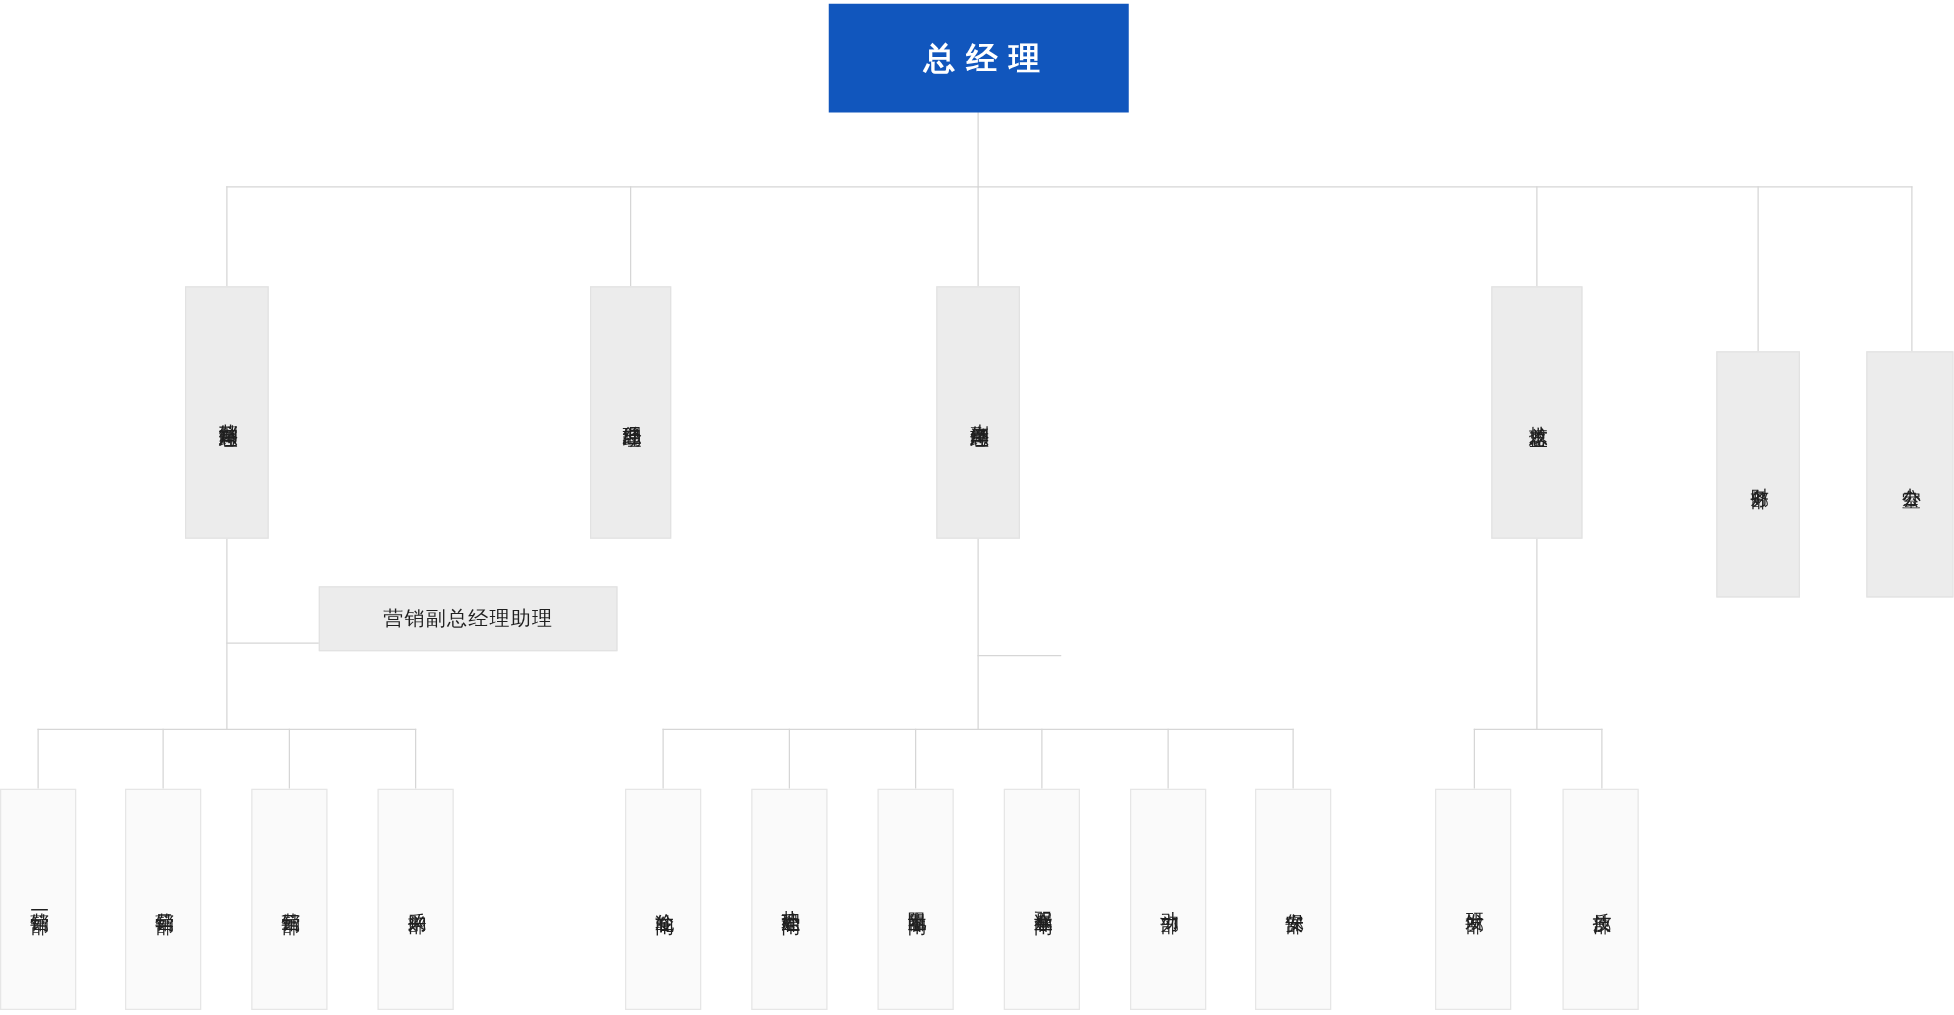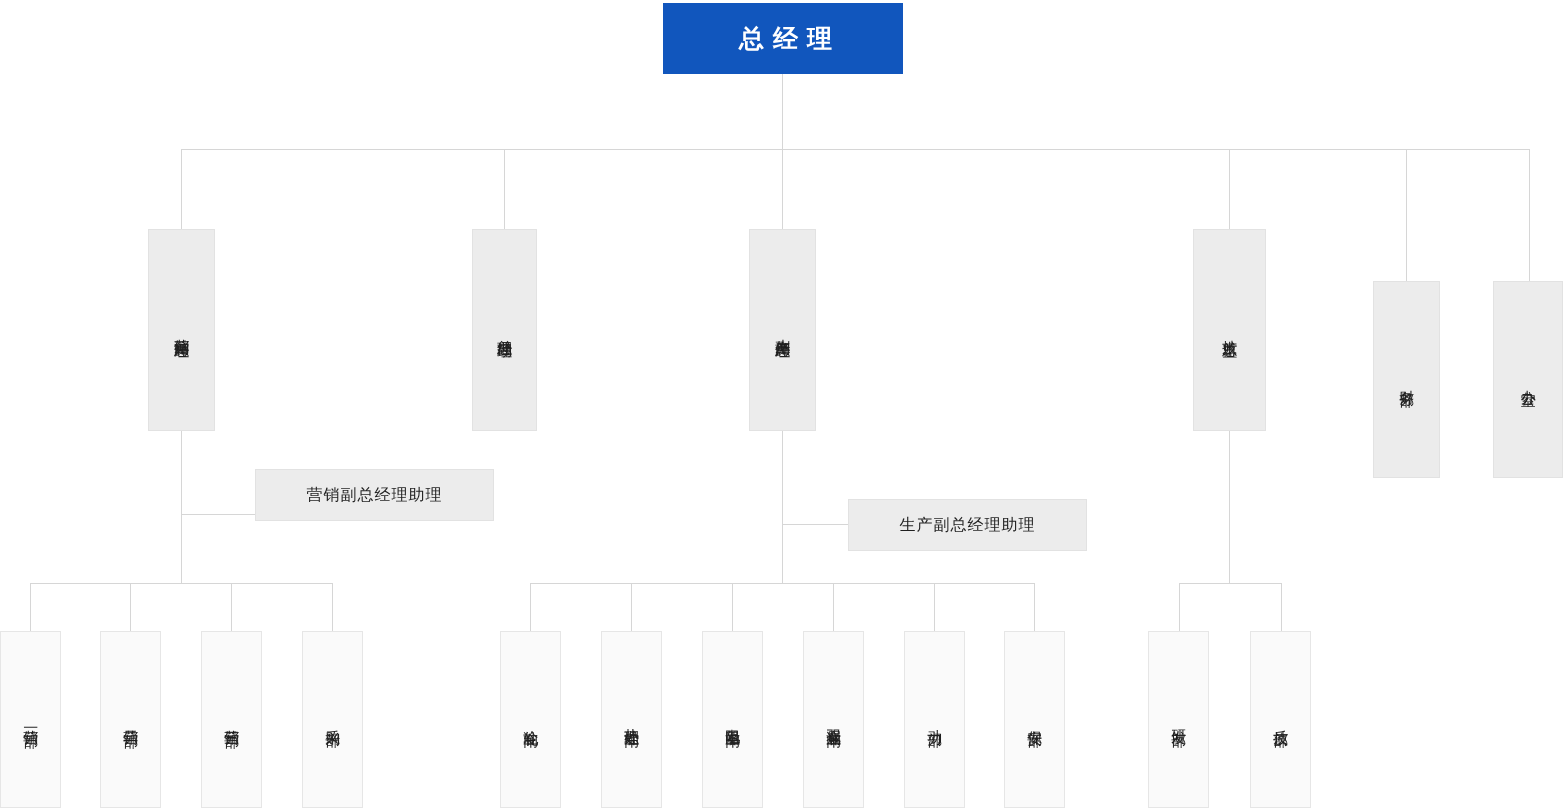--- a/index.html
+++ b/index.html
@@ -113,21 +113,21 @@
   <div class="line v" style="left:732px; top:583px; height:48px;"></div>
   <div class="line v" style="left:833px; top:583px; height:48px;"></div>
   <div class="line v" style="left:934px; top:583px; height:48px;"></div>
   <div class="line v" style="left:1034px; top:583px; height:48px;"></div>
 
   <div class="line v" style="left:1229px; top:431px; height:153px;"></div>
   <div class="line h" style="left:1179px; top:583px; width:103px;"></div>
   <div class="line v" style="left:1179px; top:583px; height:48px;"></div>
   <div class="line v" style="left:1281px; top:583px; height:48px;"></div>
 
-  <div class="node root" style="left:663px; top:3px; width:240px; height:71px;">
+  <div class="node root" style="left:663px; top:3px; width:240px; height:87px;">
     <span class="label htext">总 经 理</span>
   </div>
 
   <div class="node exec" style="left:148px; top:229px; width:67px; height:202px;">
     <span class="vtext">营销副总经理</span>
   </div>
 
   <div class="node exec" style="left:472px; top:229px; width:65px; height:202px;">
     <span class="vtext">总经理助理</span>
   </div>
@@ -145,23 +145,20 @@
   </div>
 
   <div class="node exec" style="left:1493px; top:281px; width:70px; height:197px;">
     <span class="vtext">办公室</span>
   </div>
 
   <div class="node assist" style="left:255px; top:469px; width:239px; height:52px;">
     <span class="htext">营销副总经理助理</span>
   </div>
 
-  <div class="node assist" style="left:848px; top:499px; width:239px; height:52px;">
-    <span class="htext">生产副总经理助理</span>
-  </div>
 
   <div class="node dept" style="left:0px; top:631px; width:61px; height:177px;">
     <span class="vtext">营销一部</span>
   </div>
   <div class="node dept" style="left:100px; top:631px; width:61px; height:177px;">
     <span class="vtext">营销二部</span>
   </div>
   <div class="node dept" style="left:201px; top:631px; width:61px; height:177px;">
     <span class="vtext">营销三部</span>
   </div>

